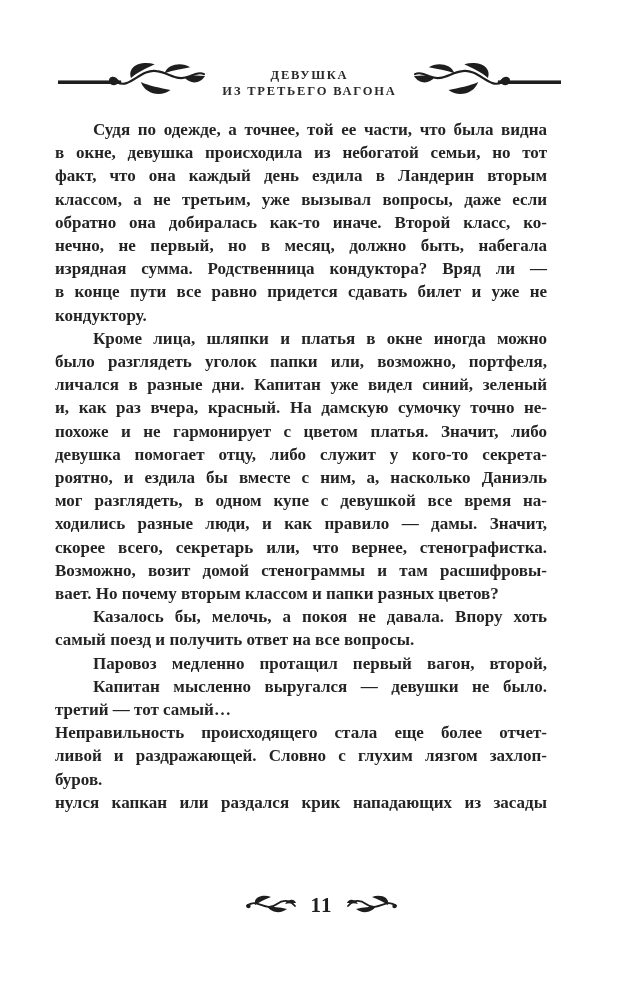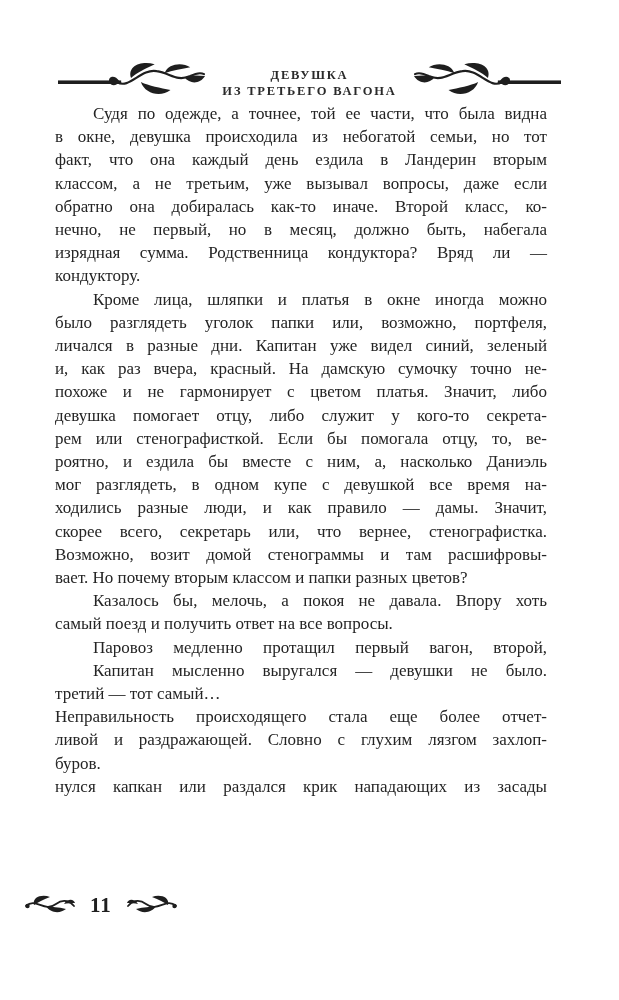--- a/index.html
+++ b/index.html
@@ -27,36 +27,36 @@
     font-size: 12.5px;
     line-height: 16px;
     letter-spacing: 1.8px;
     color: #2a2a2a;
     white-space: nowrap;
   }
 
   
   .body-text {
     position: absolute;
-    top: 102px; left: 55px; width: 492px;
+    top: 118px; left: 55px; width: 492px; font-weight: bold;
   }
   .line {
     font-size: 17px;
     line-height: 23.2px;
     text-align: justify;
     text-align-last: justify;
     color: #242424;
   }
   .line.first { text-indent: 38px; }
   .line.last { text-align-last: left; }
 
   
   .page-footer {
     position: absolute; top: 893px; left: 0; right: 0;
-    display: flex; align-items: center; 
+    display: flex; align-items: center; justify-content: center;
     gap: 14px;
     padding-left: 24px;
   }
   .sprig { width: 52px; height: 24px; flex: 0 0 auto; }
   .sprig.mirror { transform: scaleX(-1); }
   .page-number {
     font-weight: bold;
     font-size: 21px;
     line-height: 24px;
     color: #1f1f1f;
@@ -100,28 +100,28 @@
   </div>
 
   <div class="body-text">
       <div class="line first">Судя по одежде, а точнее, той ее части, что была видна</div>
       <div class="line">в окне, девушка происходила из небогатой семьи, но тот</div>
       <div class="line">факт, что она каждый день ездила в Ландерин вторым</div>
       <div class="line">классом, а не третьим, уже вызывал вопросы, даже если</div>
       <div class="line">обратно она добиралась как-то иначе. Второй класс, ко-</div>
       <div class="line">нечно, не первый, но в месяц, должно быть, набегала</div>
       <div class="line">изрядная сумма. Родственница кондуктора? Вряд ли —</div>
+      <div class="line">в конце пути все равно придется сдавать билет и уже не</div>
       <div class="line last">кондуктору.</div>
       <div class="line first">Кроме лица, шляпки и платья в окне иногда можно</div>
       <div class="line">было разглядеть уголок папки или, возможно, портфеля,</div>
       <div class="line">личался в разные дни. Капитан уже видел синий, зеленый</div>
       <div class="line">и, как раз вчера, красный. На дамскую сумочку точно не-</div>
       <div class="line">похоже и не гармонирует с цветом платья. Значит, либо</div>
       <div class="line">девушка помогает отцу, либо служит у кого-то секрета-</div>
-      <div class="line">рем или стенографисткой. Если бы помогала отцу, то, ве-</div>
       <div class="line">роятно, и ездила бы вместе с ним, а, насколько Даниэль</div>
       <div class="line">мог разглядеть, в одном купе с девушкой все время на-</div>
       <div class="line">ходились разные люди, и как правило — дамы. Значит,</div>
       <div class="line">скорее всего, секретарь или, что вернее, стенографистка.</div>
       <div class="line">Возможно, возит домой стенограммы и там расшифровы-</div>
       <div class="line last">вает. Но почему вторым классом и папки разных цветов?</div>
       <div class="line first">Казалось бы, мелочь, а покоя не давала. Впору хоть</div>
       <div class="line last">самый поезд и получить ответ на все вопросы.</div>
       <div class="line first">Паровоз медленно протащил первый вагон, второй,</div>
       <div class="line first">Капитан мысленно выругался — девушки не было.</div>

